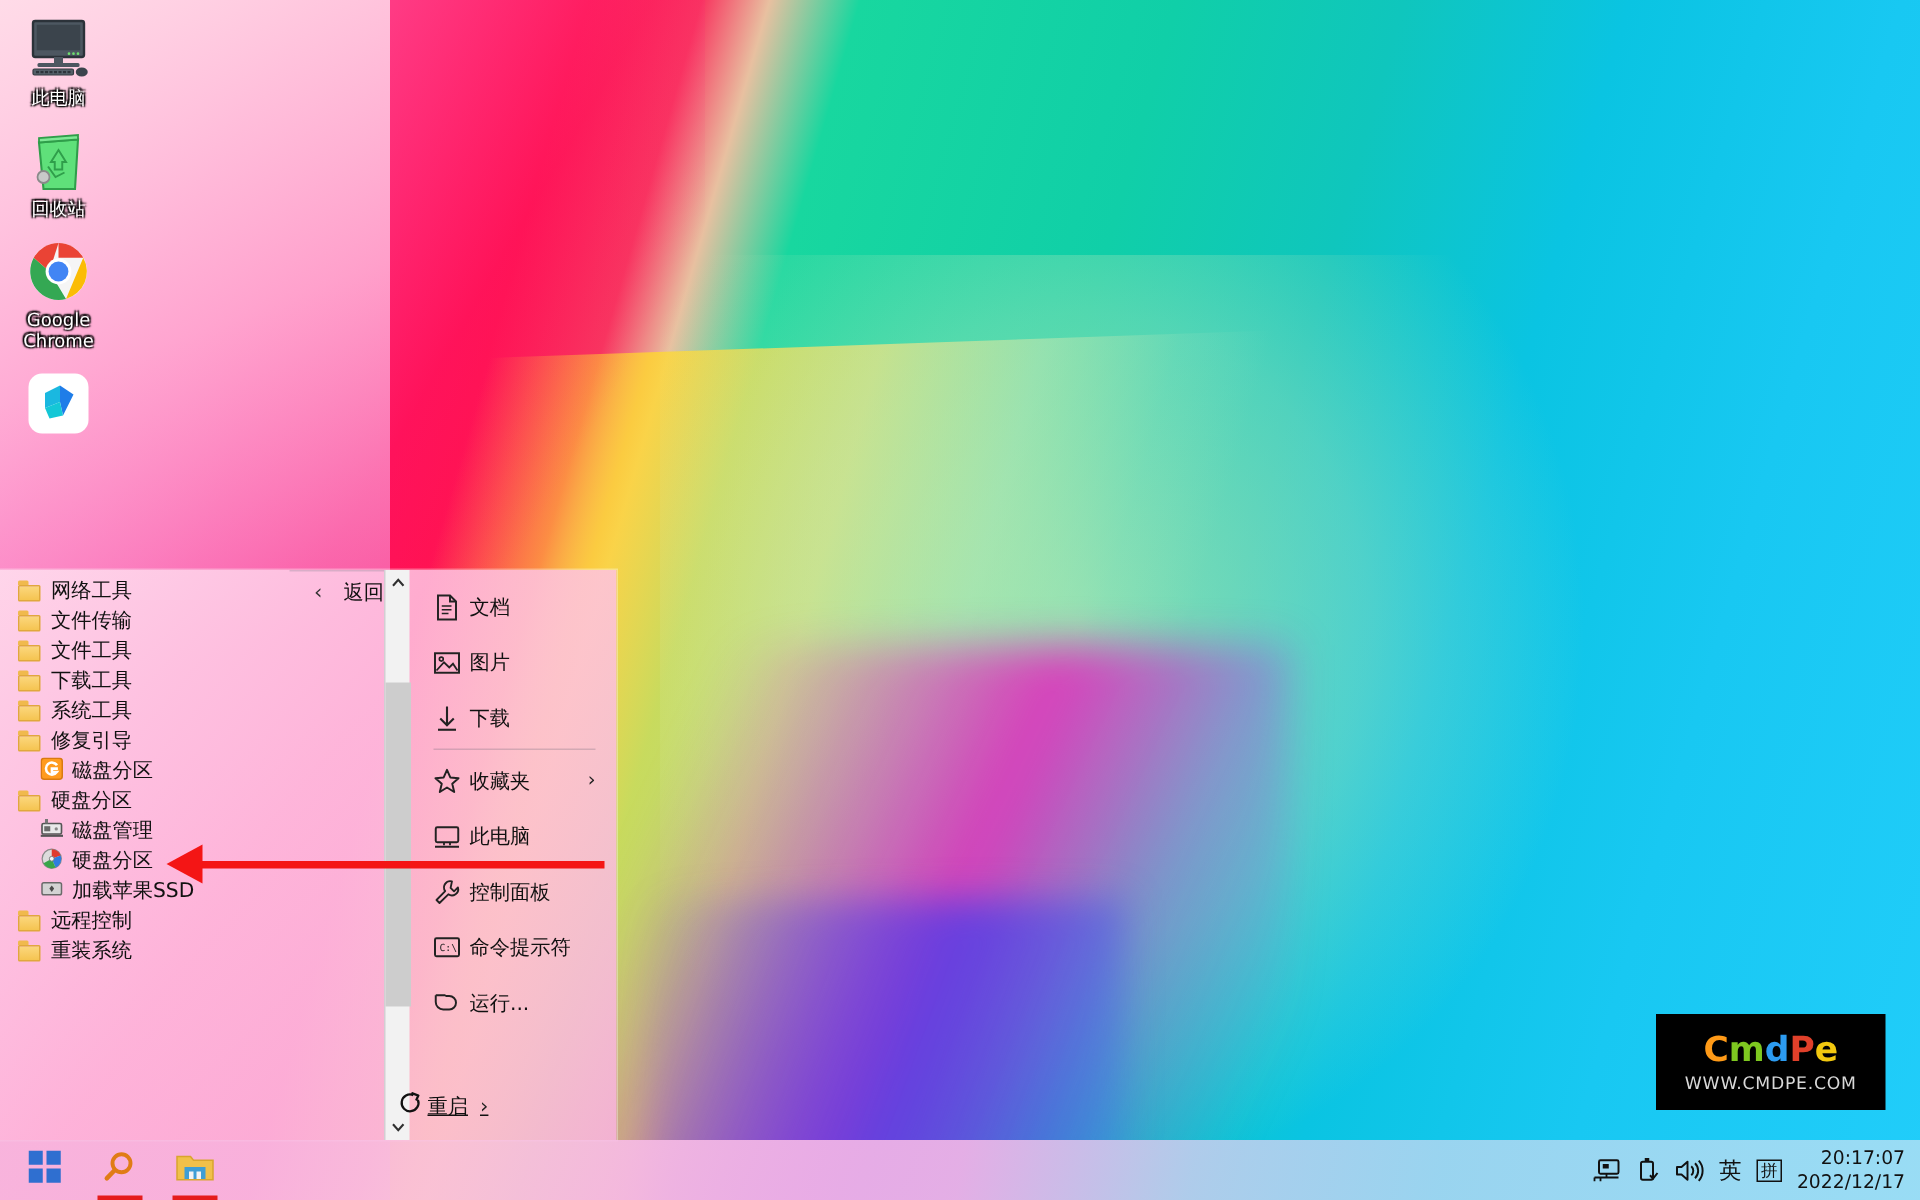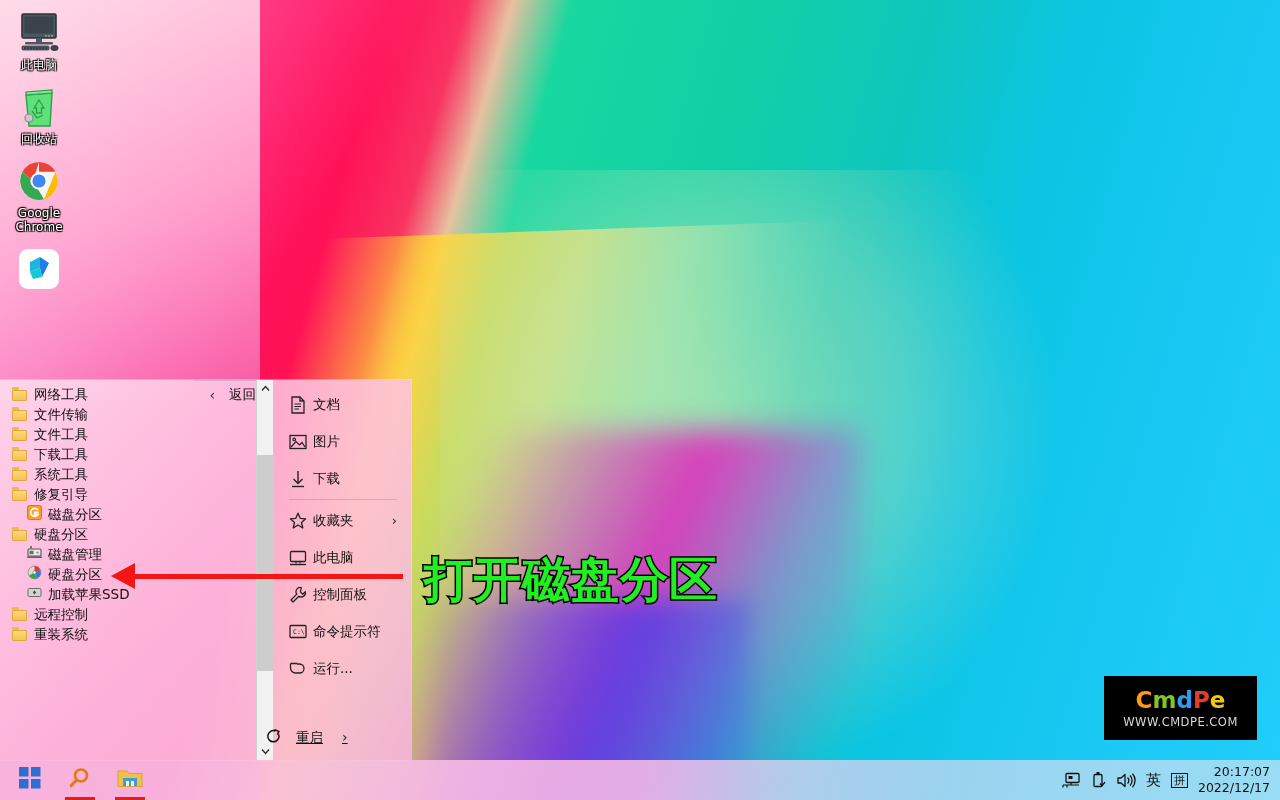--- a/index.html
+++ b/index.html
@@ -119,21 +119,21 @@
   .sm-searchrow { height: 40px; display:flex; align-items:center; padding-left: 10px; gap: 16px; }
   .searchbox {
     width: 248px; height: 22px; background: #fff; border: 1px solid #9c9c9c;
     display:flex; align-items:center; padding: 0 4px 0 6px; position: relative;
   }
   .searchbox .ph { flex:1; font-size: 12.5px; color:#4c4c4c; font-family:"DejaVu Sans",sans-serif; }
   .searchbox .caret { position:absolute; left: 4px; top: 3px; width:1px; height: 15px; background:#333; }
   .mag { width: 13px; height: 13px; position: relative; flex: none; }
   .mag .ring { position:absolute; left:0; top:0; width:9px; height:9px; border:1.4px solid #3a3a3a; border-radius:50%; }
   .mag .hdl { position:absolute; left:7px; top:7px; width:6px; height:1.4px; background:#3a3a3a; transform: rotate(45deg); transform-origin: left center;}
-  .restart { display:flex; align-items:flex-start; gap: 14px; font-size:13.5px; color:#111;text-decoration:underline; }
+  .restart { display:flex; align-items:center; gap: 3px; font-size:13.5px; color:#111;text-decoration:underline; }
   .rarrow { font-size: 14px; margin-left: 5px; color:#222; }
 
   .sm-right { flex: 1; padding-top: 6px; position: relative; }
   .r-item {
     display:flex; align-items:center; height: 37px; padding-left: 16px; gap: 6px;
     font-size: 13.5px; color: #111; position: relative;
     font-family: "DejaVu Sans", sans-serif;
   }
   .r-item .ri { width: 18px; height: 18px; flex:none; display:flex; align-items:center; justify-content:center; }
   .r-item .rchev { position:absolute; right: 14px; font-size: 13px; color:#222; }
@@ -505,21 +505,20 @@
           <path d="M8.3 0.6 L12.9 2.4 L11.4 5.6" fill="none" stroke="#111" stroke-width="1.5" stroke-linejoin="round"></path>
         </svg>
       </span>
       <span>重启</span>
       <span class="rarrow">›</span>
     </div>
   </div>
 
   <div class="arrow-line"></div>
   <div class="arrow-head"></div>
-  <div class="green-text">打开磁盘分区</div>
 
   <div class="watermark">
     <div class="wm-title"><span class="c1">C</span><span class="c2">m</span><span class="c3">d</span><span class="c4">P</span><span class="c5">e</span></div>
     <div class="wm-url">WWW.CMDPE.COM</div>
   </div>
 
   <div class="taskbar">
     <div class="tb-left">
 
       <div class="tb-btn">

